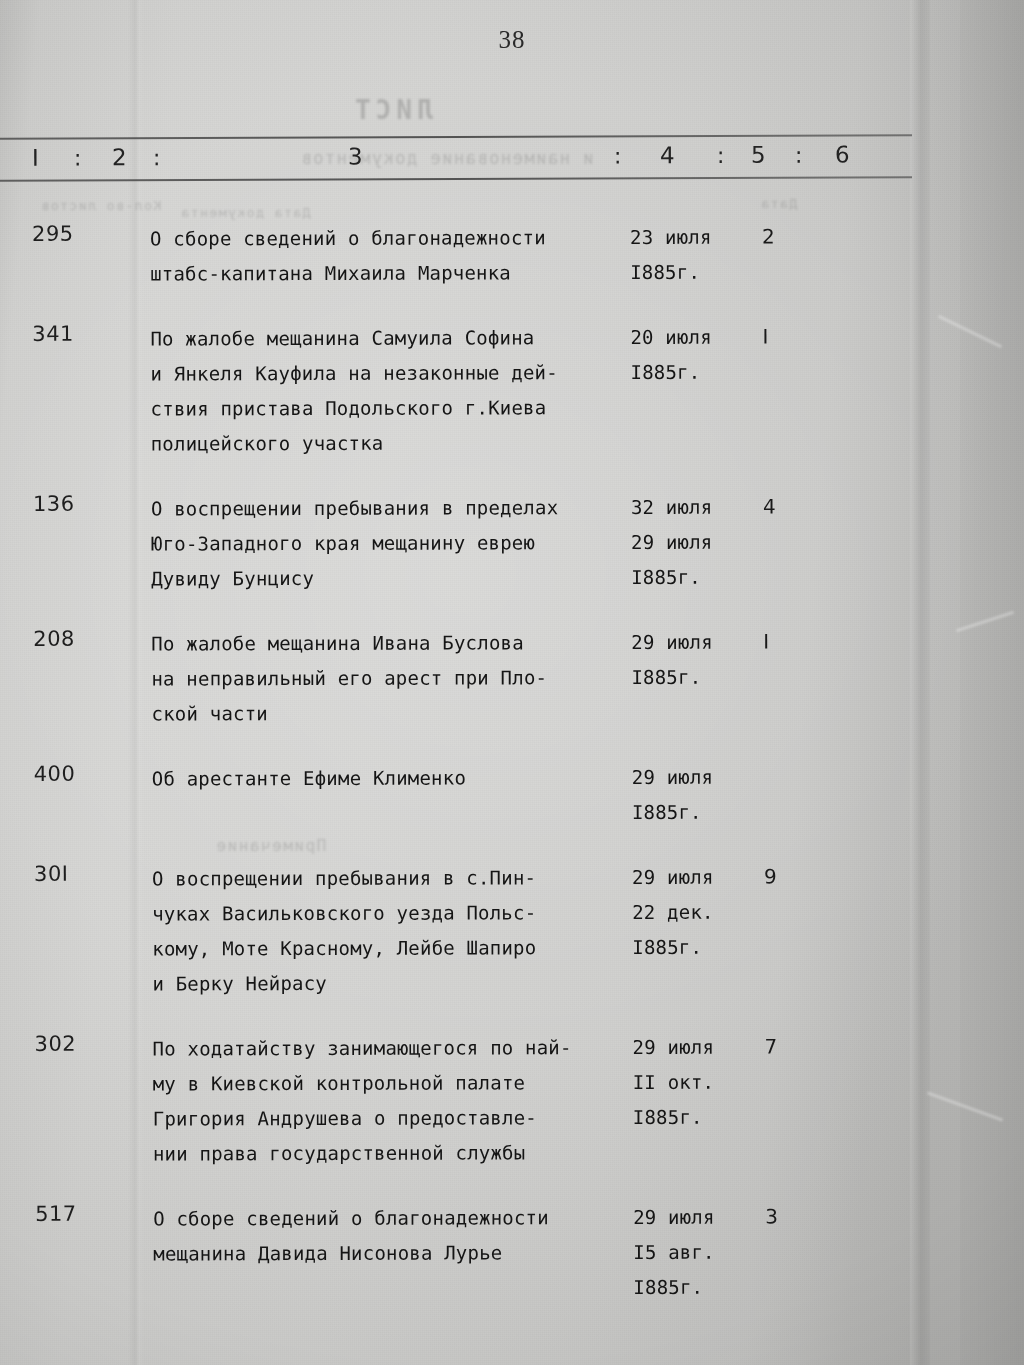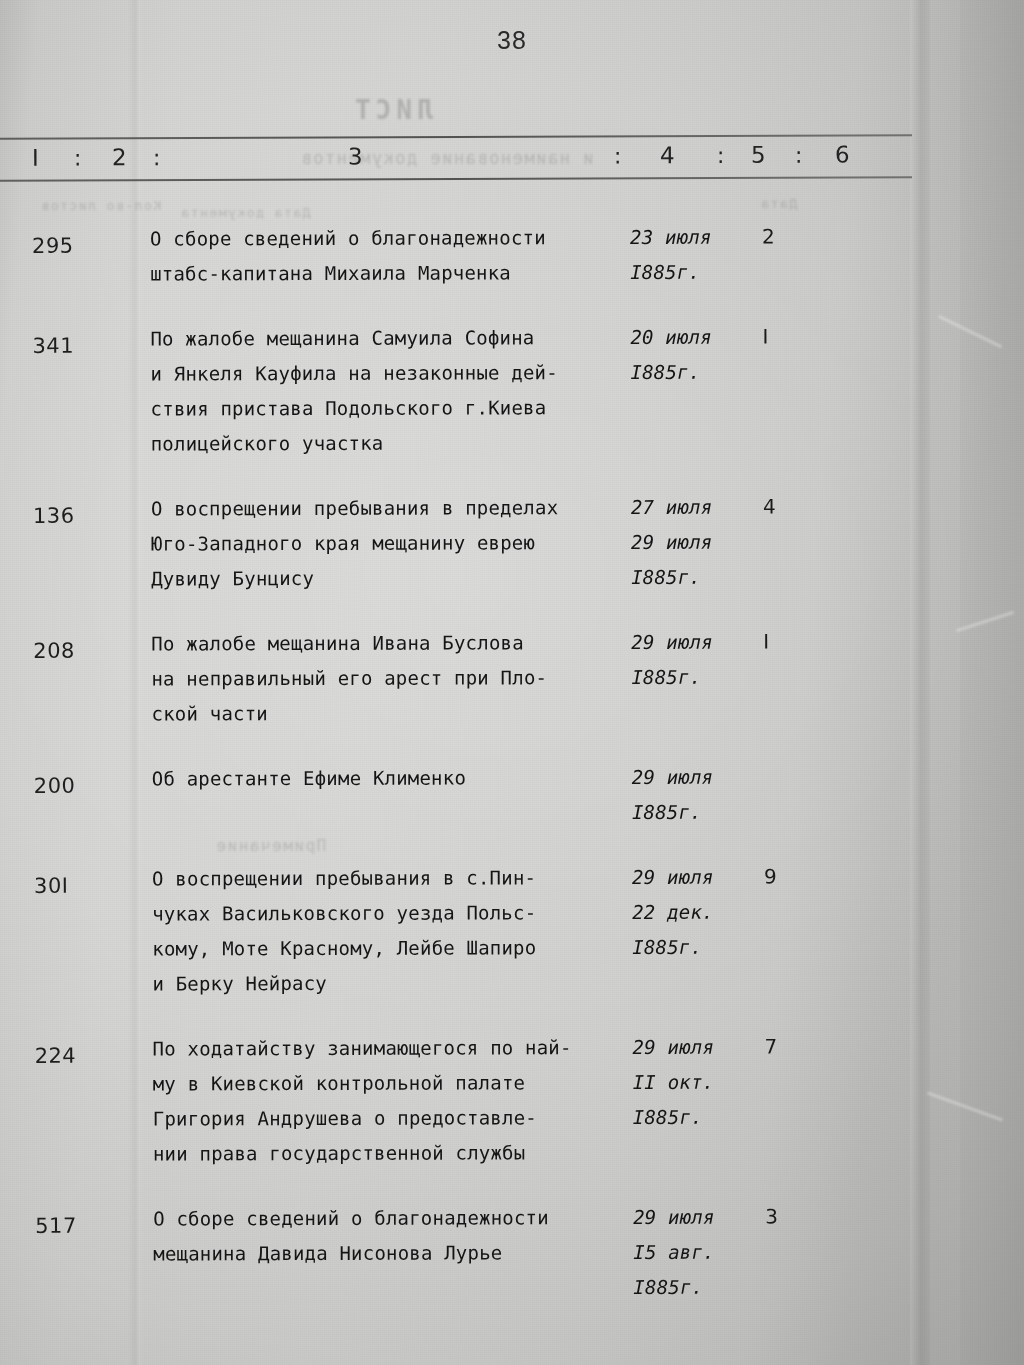--- a/index.html
+++ b/index.html
@@ -84,21 +84,21 @@
 
   
   .page-number {
     position: absolute;
     top: 26px;
     left: 0; right: 0;
     text-align: center;
     font-size: 25px;
     letter-spacing: 1px;
     color: #2a2a2a;
-    font-family: Liberation Sans, sans-serif;
+    font-family: Liberation Serif, serif;
   }
 
   
   .ghost {
     position: absolute;
     color: rgba(40,40,40,0.16);
     font-size: 17px;
     letter-spacing: 1.5px;
     white-space: nowrap;
     transform: scaleX(-1);
@@ -161,21 +161,21 @@
   }
 
   .row-inner {
     position: relative;
     min-height: 34px;
   }
 
   .col-num {
     position: absolute;
     left: 32px;
-    top: 12px;
+    top: 0;
     width: 96px;
     font-size: 21px;
     letter-spacing: 0.5px;
     color: #1e1e1e;
     font-family: "DejaVu Sans", "Liberation Sans", sans-serif;
   }
 
   .col-title {
     position: absolute;
     left: 150px;
@@ -195,21 +195,20 @@
     left: 630px;
     top: 0;
     width: 124px;
   }
   .col-date .line {
     font-size: 19px;
     line-height: 35px;
     letter-spacing: 0.2px;
     white-space: nowrap;
     color: #151515;
-    font-style: italic;
   }
 
   .col-sheets {
     position: absolute;
     left: 762px;
     top: 0;
     width: 60px;
     font-size: 20px;
     line-height: 35px;
     color: #1a1a1a;
@@ -295,21 +294,21 @@
       </div>
       <div class="row">
         <div class="row-inner" style="height: 105px;">
           <div class="col-num">136</div>
           <div class="col-title">
             <div class="line">О воспрещении пребывания в пределах</div>
             <div class="line">Юго-Западного края мещанину еврею</div>
             <div class="line">Дувиду Бунцису</div>
           </div>
           <div class="col-date">
-            <div class="line">27 июля</div>
+            <div class="line">32 июля</div>
             <div class="line">29 июля</div>
             <div class="line">I885г.</div>
           </div>
           <div class="col-sheets">4</div>
         </div>
       </div>
       <div class="row">
         <div class="row-inner" style="height: 105px;">
           <div class="col-num">208</div>
           <div class="col-title">
@@ -319,21 +318,21 @@
           </div>
           <div class="col-date">
             <div class="line">29 июля</div>
             <div class="line">I885г.</div>
           </div>
           <div class="col-sheets">I</div>
         </div>
       </div>
       <div class="row">
         <div class="row-inner" style="height: 70px;">
-          <div class="col-num">200</div>
+          <div class="col-num">400</div>
           <div class="col-title">
             <div class="line">Об арестанте Ефиме Клименко</div>
           </div>
           <div class="col-date">
             <div class="line">29 июля</div>
             <div class="line">I885г.</div>
           </div>
           <div class="col-sheets"></div>
         </div>
       </div>
@@ -349,21 +348,21 @@
           <div class="col-date">
             <div class="line">29 июля</div>
             <div class="line">22 дек.</div>
             <div class="line">I885г.</div>
           </div>
           <div class="col-sheets">9</div>
         </div>
       </div>
       <div class="row">
         <div class="row-inner" style="height: 140px;">
-          <div class="col-num">224</div>
+          <div class="col-num">302</div>
           <div class="col-title">
             <div class="line">По ходатайству занимающегося по най-</div>
             <div class="line">му в Киевской контрольной палате</div>
             <div class="line">Григория Андрушева о предоставле-</div>
             <div class="line">нии права государственной службы</div>
           </div>
           <div class="col-date">
             <div class="line">29 июля</div>
             <div class="line">II окт.</div>
             <div class="line">I885г.</div>

